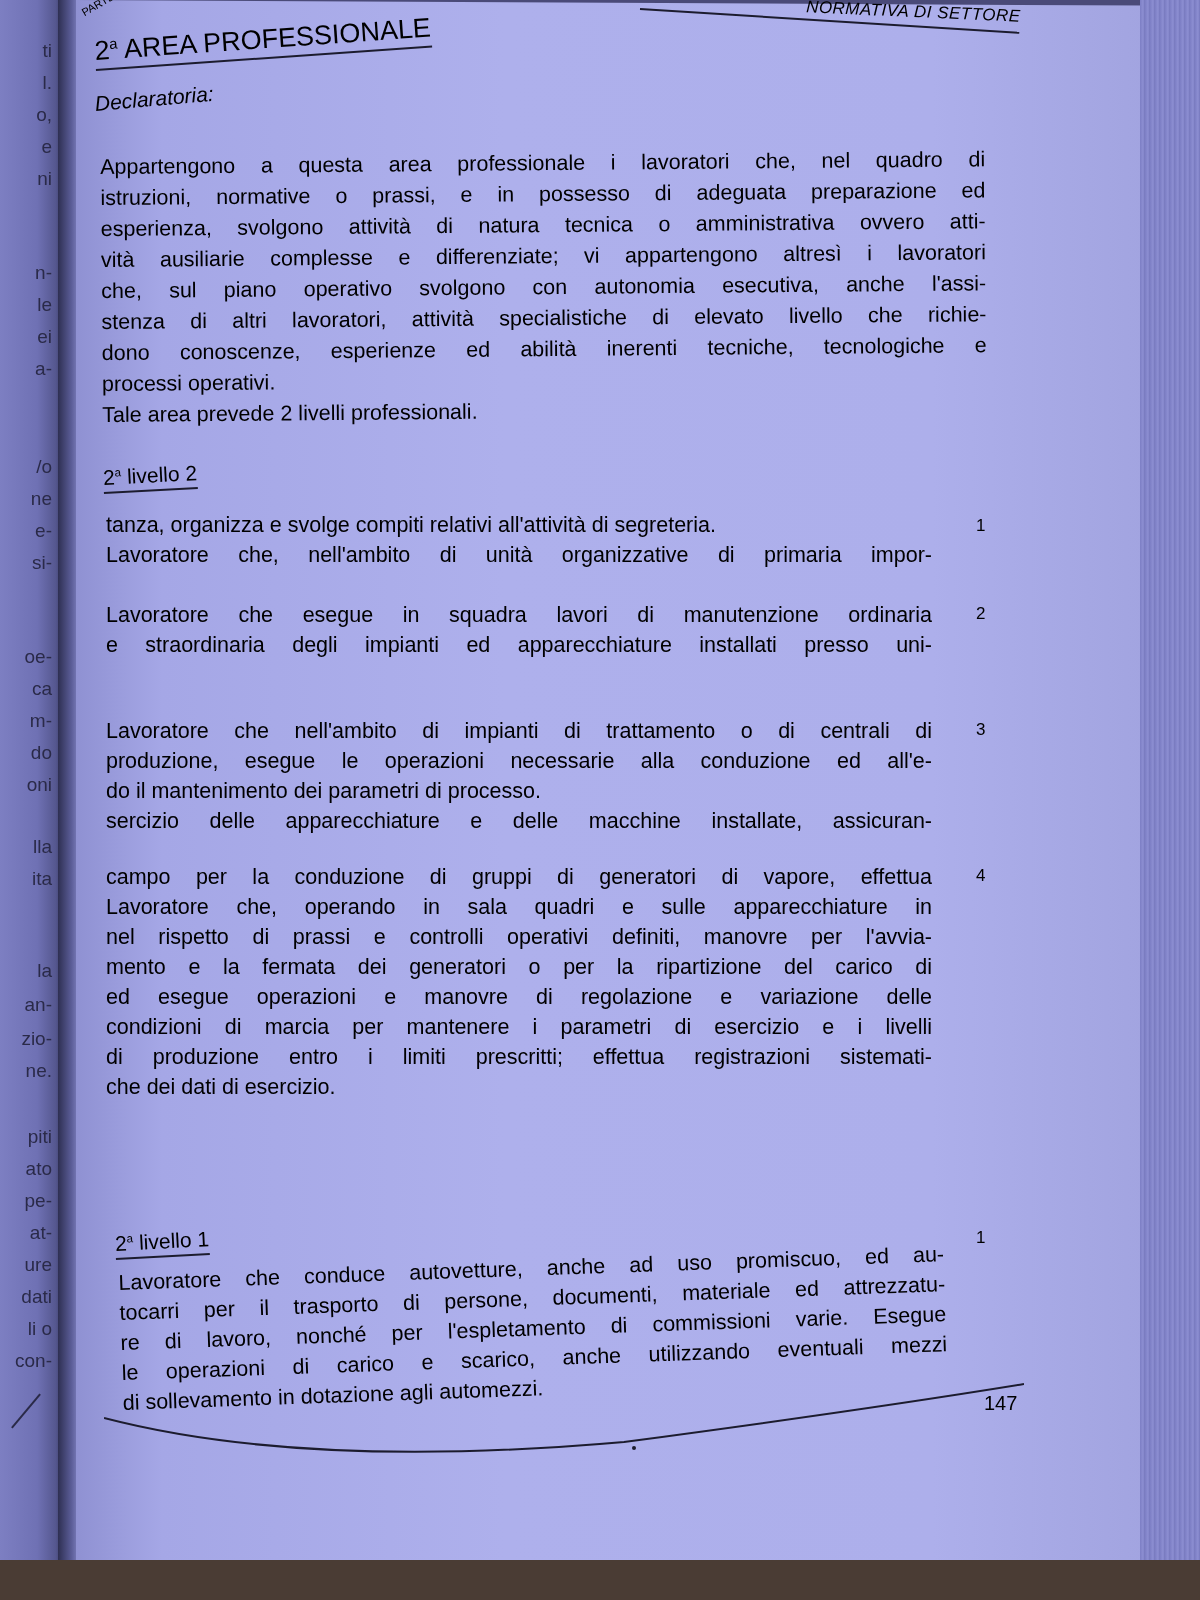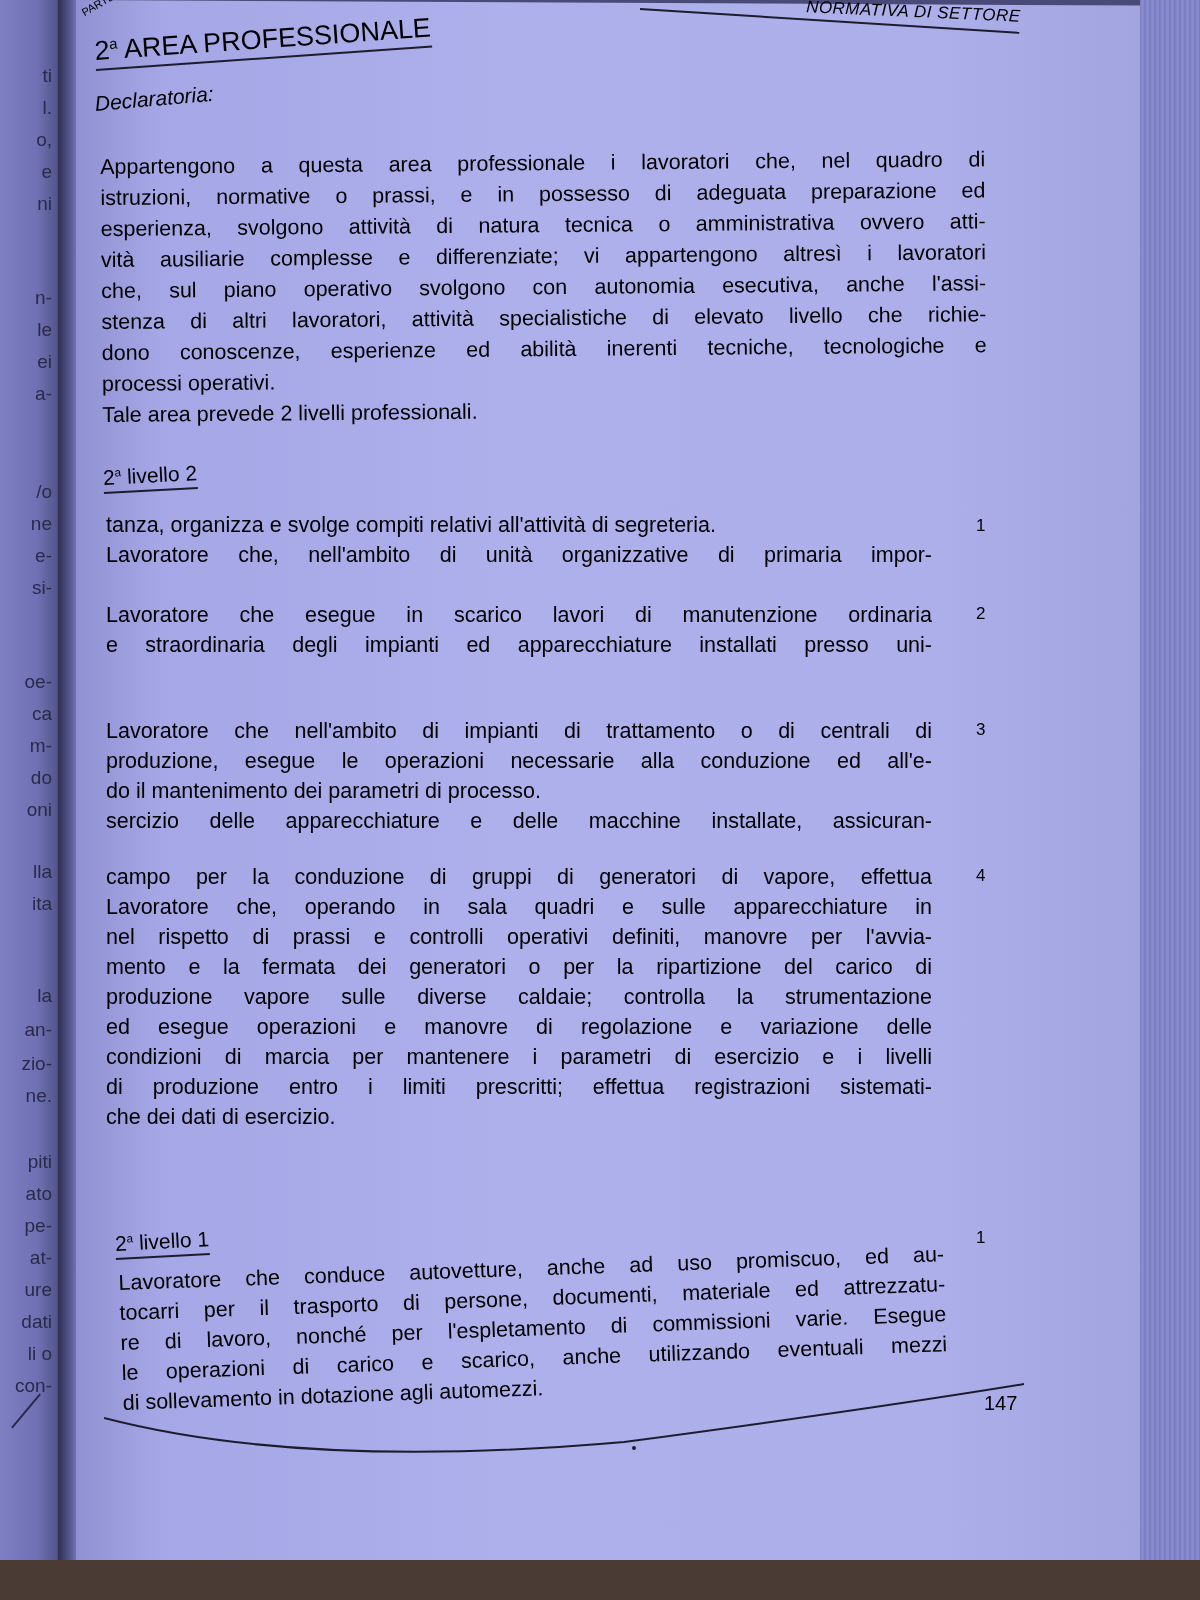--- a/index.html
+++ b/index.html
@@ -23,21 +23,20 @@
       height: 1600px;
       background: linear-gradient(to right, #7d7fc2 0%, #6f71b4 60%, #55578f 90%, #3e3f6a 100%);
       overflow: hidden;
     }
     .left-page .frag {
       position: absolute;
       right: 10px;
       font-size: 19px;
       color: #2a2a48;
       white-space: nowrap;
-      margin-top: 25px;
     }
     .gutter {
       position: absolute;
       left: 58px;
       top: 0;
       width: 22px;
       height: 1600px;
       background: linear-gradient(to right, #2e2f52, #5a5c96 60%, #8587c8);
     }
     
@@ -267,39 +266,38 @@
   <span>2</span><sup>a</sup><span> livello 2</span>
 </div>
 
 <div class="entry" style="top:510px">
   <span class="line last">tanza, organizza e svolge compiti relativi all'attività di segreteria.</span>
   <span class="line">Lavoratore che, nell'ambito di unità organizzative di primaria impor-</span>
 </div>
 <span class="entry-num" style="top:516px">1</span>
 
 <div class="entry" style="top:600px">
-  <span class="line">Lavoratore che esegue in scarico lavori di manutenzione ordinaria</span>
+  <span class="line">Lavoratore che esegue in squadra lavori di manutenzione ordinaria</span>
   <span class="line">e straordinaria degli impianti ed apparecchiature installati presso uni-</span>
 </div>
 <span class="entry-num" style="top:604px">2</span>
 
 <div class="entry" style="top:716px">
   <span class="line">Lavoratore che nell'ambito di impianti di trattamento o di centrali di</span>
   <span class="line">produzione, esegue le operazioni necessarie alla conduzione ed all'e-</span>
   <span class="line last">do il mantenimento dei parametri di processo.</span>
   <span class="line">sercizio delle apparecchiature e delle macchine installate, assicuran-</span>
 </div>
 <span class="entry-num" style="top:720px">3</span>
 
 <div class="entry" style="top:862px">
   <span class="line">campo per la conduzione di gruppi di generatori di vapore, effettua</span>
   <span class="line">Lavoratore che, operando in sala quadri e sulle apparecchiature in</span>
   <span class="line">nel rispetto di prassi e controlli operativi definiti, manovre per l'avvia-</span>
   <span class="line">mento e la fermata dei generatori o per la ripartizione del carico di</span>
-  <span class="line">produzione vapore sulle diverse caldaie; controlla la strumentazione</span>
   <span class="line">ed esegue operazioni e manovre di regolazione e variazione delle</span>
   <span class="line">condizioni di marcia per mantenere i parametri di esercizio e i livelli</span>
   <span class="line">di produzione entro i limiti prescritti; effettua registrazioni sistemati-</span>
   <span class="line last">che dei dati di esercizio.</span>
 </div>
 <span class="entry-num" style="top:866px">4</span>
 
 <div class="level-heading" style="top:1232px; left:116px">
   <span>2</span><sup>a</sup><span> livello 1</span>
 </div>

